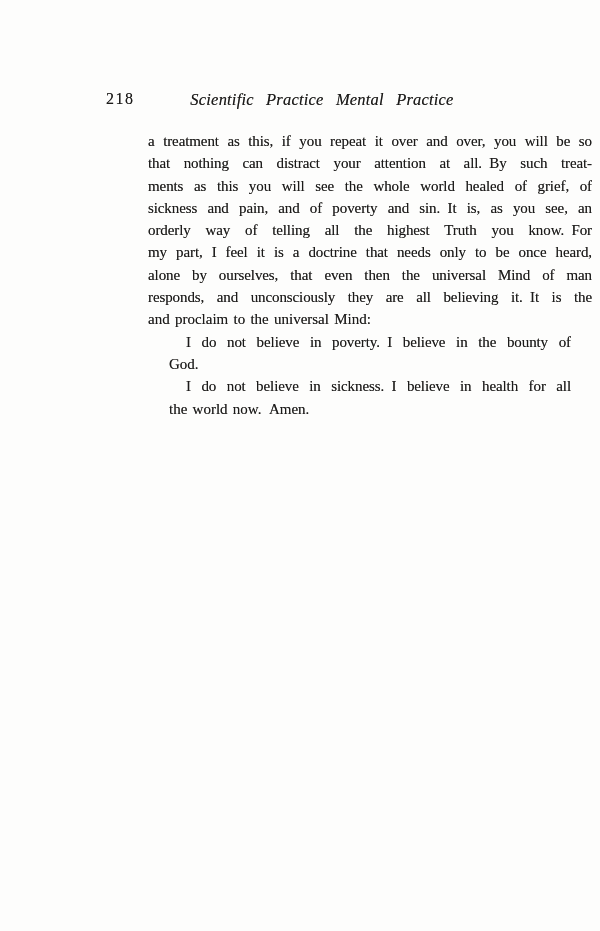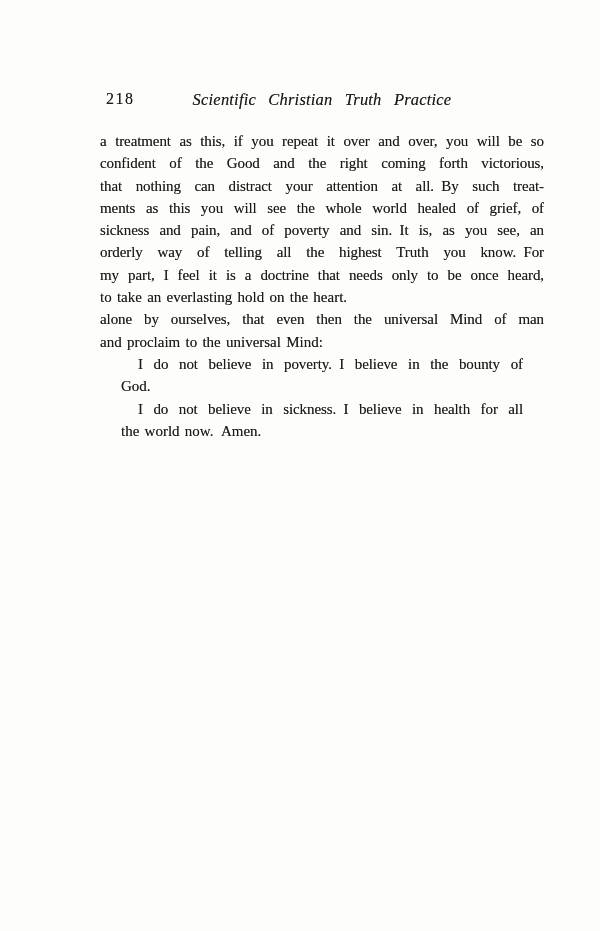--- a/index.html
+++ b/index.html
@@ -43,21 +43,21 @@
   }
   
   .text-block {
     position: absolute;
     top: 130px;
     left: 100px;
     width: 444px;
     font-size: 15px;
     line-height: 22.3px;
   }
-  .para { width: 100%; }
+  .para { width: 100%; margin-left: 48px; }
   .para.prayer { padding-left: 21px; padding-right: 21px; }
   .line { width: 100%; }
   
   .line.jl {
     text-align: justify;
     text-align-last: justify;
     letter-spacing: -0.1px;
   }
   
   .line.ll {
@@ -67,35 +67,34 @@
   
   .para.body .line.fi { padding-left: 20px; }
   .para.prayer .line.fi { padding-left: 17px; }
 </style>
 </head>
 <body>
 
 <div class="page">
   <div class="running-head">
     <span class="page-num">218</span>
-    <span class="run-title">Scientific Christian Truth Practice</span>
+    <span class="run-title">Scientific Practice Mental Practice</span>
   </div>
   <div class="text-block">
       <div class="para body">
         <div class="line jl">a treatment as this, if you repeat it over and over, you will be so</div>
-        <div class="line jl">confident of the Good and the right coming forth victorious,</div>
         <div class="line jl">that nothing can distract your attention at all. By such treat-</div>
         <div class="line jl">ments as this you will see the whole world healed of grief, of</div>
         <div class="line jl">sickness and pain, and of poverty and sin. It is, as you see, an</div>
         <div class="line jl">orderly way of telling all the highest Truth you know. For</div>
         <div class="line jl">my part, I feel it is a doctrine that needs only to be once heard,</div>
-        <div class="line ll">to take an everlasting hold on the heart.</div>
       </div>
       <div class="para body">
         <div class="line jl">alone by ourselves, that even then the universal Mind of man</div>
+        <div class="line jl">responds, and unconsciously they are all believing it. It is the</div>
         <div class="line ll">and proclaim to the universal Mind:</div>
       </div>
       <div class="para prayer">
         <div class="line jl fi">I do not believe in poverty. I believe in the bounty of</div>
         <div class="line ll">God.</div>
       </div>
       <div class="para prayer">
         <div class="line jl fi">I do not believe in sickness. I believe in health for all</div>
         <div class="line ll">the world now. Amen.</div>
       </div>

